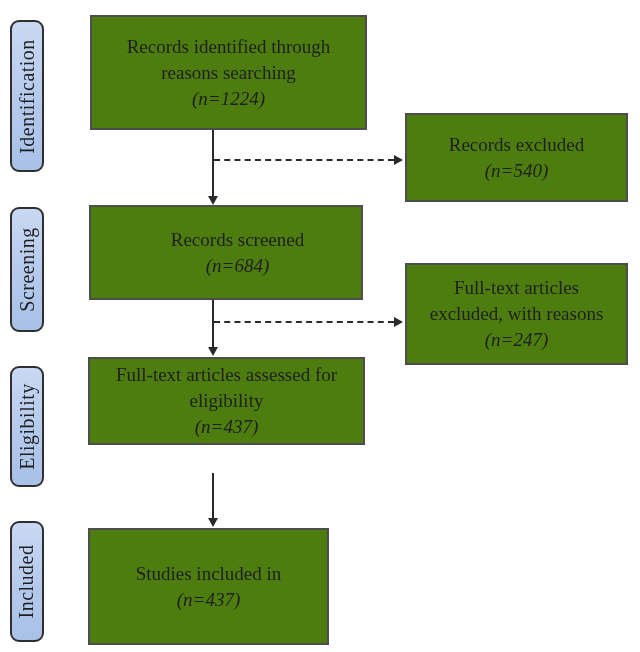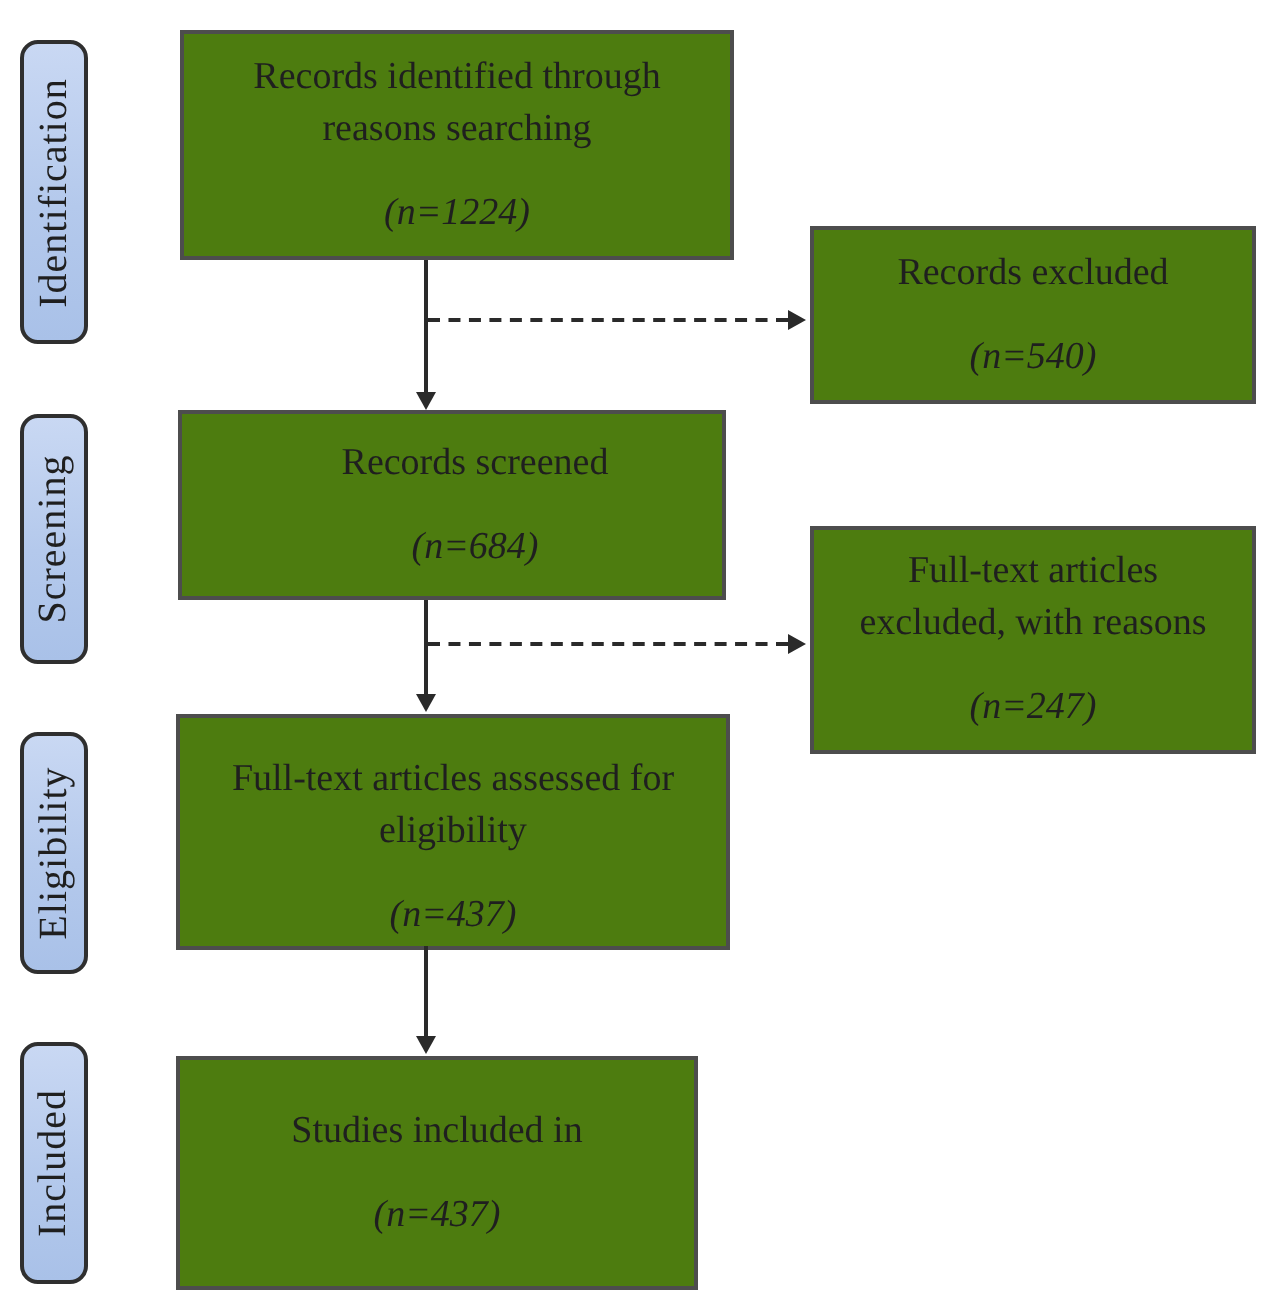--- a/index.html
+++ b/index.html
@@ -37,21 +37,21 @@
     align-items: center;
     justify-content: center;
     background: #4d7c0f;
     border: 2px solid var(--box-border, #4d4d4d);
     box-sizing: border-box;
     text-align: center;
     font-size: 19px;
     line-height: 26px;
     padding: 2px 6px;
   }
-  .count { font-style: italic; margin-top: 16px; }
+  .count { font-style: italic; }
   
   .vline {
     position: absolute;
     width: 0;
     border-left: 2px solid var(--arrow, #2a2a2a);
   }
   .vhead {
     position: absolute;
     width: 0; height: 0;
     border-left: 5px solid transparent;
@@ -93,37 +93,37 @@
     <span>Records identified through</span>
     <span>reasons searching</span>
     <span class="count">(n=1224)</span>
   </div>
 
   <div class="box" style="left:89px; top:205px; width:274px; height:95px;padding-left:29px;">
     <span>Records screened</span>
     <span class="count">(n=684)</span>
   </div>
 
-  <div class="box" style="left:88px; top:357px; width:277px; height:118px;justify-content:flex-end;">
+  <div class="box" style="left:88px; top:357px; width:277px; height:88px;">
     <span>Full-text articles assessed for</span>
     <span>eligibility</span>
     <span class="count">(n=437)</span>
   </div>
 
-  <div class="box" style="left:88px; top:528px; width:261px; height:117px;">
+  <div class="box" style="left:88px; top:528px; width:241px; height:117px;">
     <span>Studies included in</span>
     <span class="count">(n=437)</span>
   </div>
 
   <div class="box" style="left:405px; top:113px; width:223px; height:89px;">
     <span>Records excluded</span>
     <span class="count">(n=540)</span>
   </div>
 
-  <div class="box" style="left:405px; top:263px; width:223px; height:114px;">
+  <div class="box" style="left:405px; top:263px; width:223px; height:102px;">
     <span>Full-text articles</span>
     <span>excluded, with reasons</span>
     <span class="count">(n=247)</span>
   </div>
 
   <div class="vline" style="left:212px; top:130px; height:68px;"></div>
   <div class="vhead" style="left:208px; top:196px;"></div>
 
   <div class="vline" style="left:212px; top:300px; height:49px;"></div>
   <div class="vhead" style="left:208px; top:347px;"></div>

